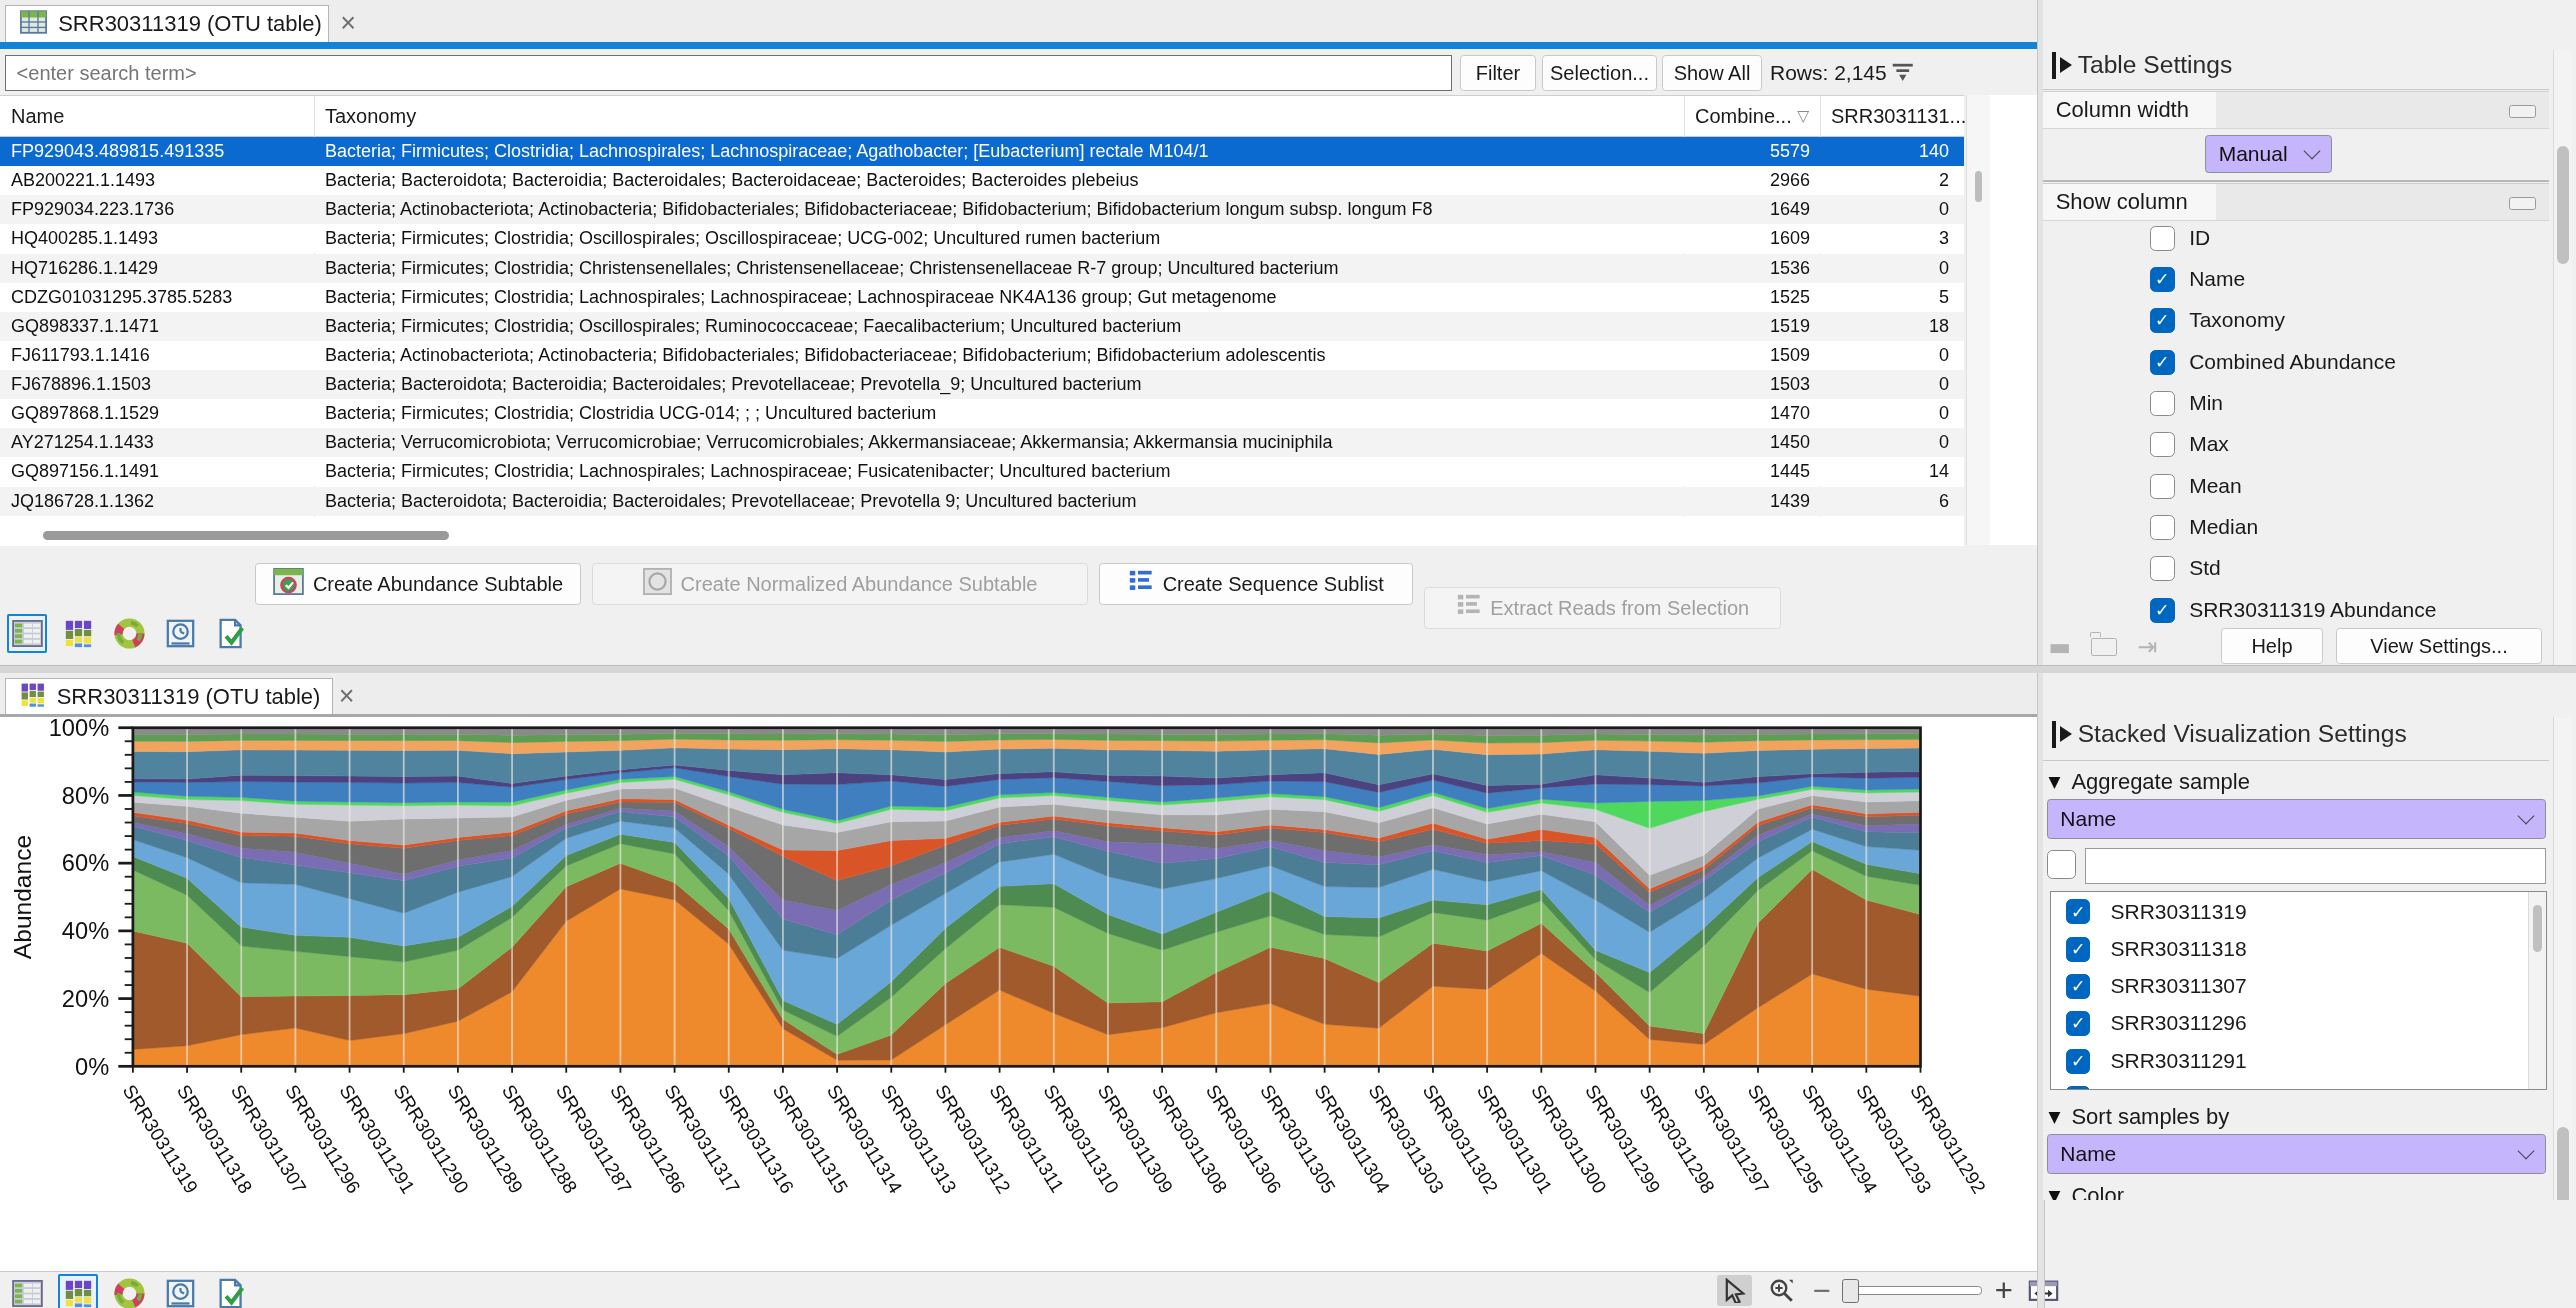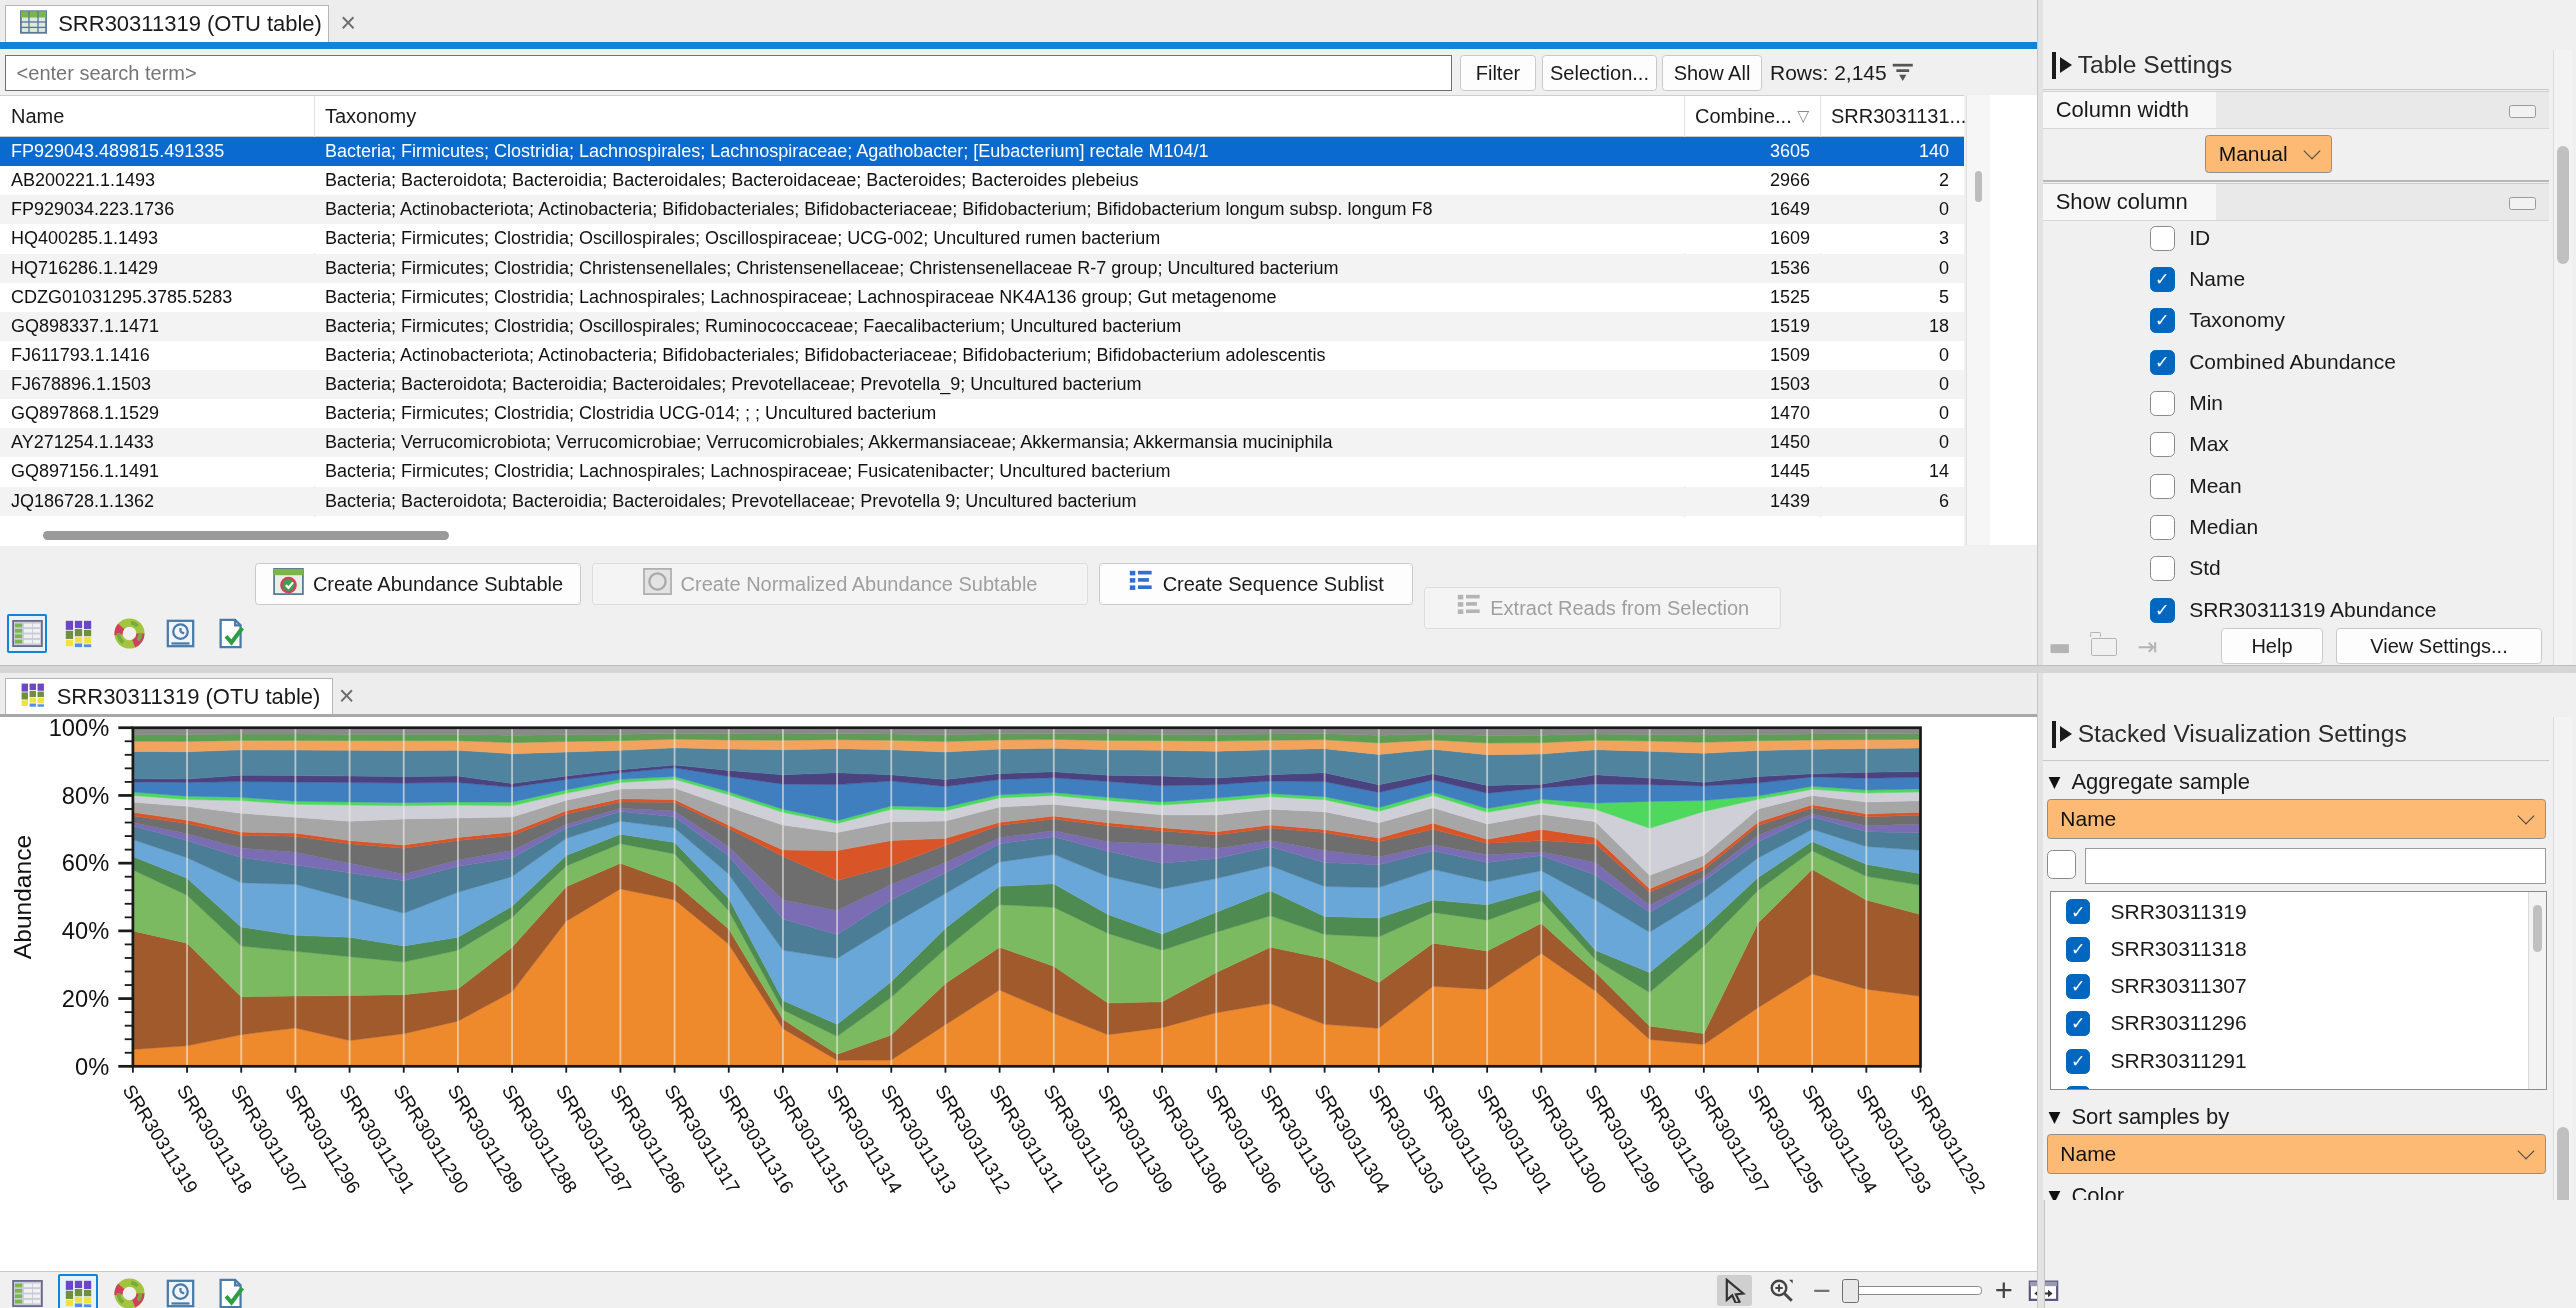--- a/index.html
+++ b/index.html
@@ -12,21 +12,21 @@
   .tablabel{font-size:22px;color:#1a1a1a;white-space:nowrap;}
   .tabclose{font-size:27px;color:#6e6e6e;margin-left:7.3px;line-height:1;cursor:default;}
   .accentline{position:absolute;left:0;top:42px;width:2037px;height:7.3px;background:#1184d8;}
   .grayline{position:absolute;left:0;top:41px;width:2037px;height:2.7px;background:#a8a8a8;}
   
   .btn{position:absolute;background:#fdfdfd;border:0.9px solid #c9c9c9;border-radius:3.6px;font-size:20px;color:#1a1a1a;
        font-family:inherit;display:flex;align-items:center;justify-content:center;gap:9px;box-sizing:border-box;}
   .btn.disabled{color:#9f9f9f;background:#f4f4f4;border-color:#dcdcdc;}
   .search{position:absolute;box-sizing:border-box;border:0.9px solid #707070;font-size:20px;padding:0 11px;color:#111;
           font-family:inherit;background:#fff;}
-  .ddown{position:absolute;background:#fdba74;border:0.9px solid #8f8f8f;border-radius:3.6px;box-sizing:border-box;
+  .ddown{position:absolute;background:#c4b5fd;border:0.9px solid #8f8f8f;border-radius:3.6px;box-sizing:border-box;
          display:flex;align-items:center;justify-content:space-between;padding:0 12.7px;font-size:21px;color:#111;}
   .chev{width:11px;height:11px;border-right:1.8px solid #444;border-bottom:1.8px solid #444;transform:rotate(45deg);margin-top:-5.5px;}
   
   .tablewrap{position:absolute;left:0;top:95px;width:1964px;height:450px;background:#fff;border-top:0.9px solid #cfcfcf;}
   .thead{position:absolute;left:0;top:0;width:1964px;height:40px;background:#fff;border-bottom:0.9px solid #c8c8c8;}
   .th{position:absolute;top:0;height:40px;display:flex;align-items:center;font-size:20px;color:#1a1a1a;white-space:nowrap;}
   .colsep{position:absolute;top:0;width:0.9px;height:421px;background:#e2e2e2;}
   .trow{position:absolute;left:0;width:1964px;height:29px;font-size:18px;color:#111;}
   .trow.odd{background:#f3f3f3;}
   .trow.even{background:#ffffff;}
@@ -121,21 +121,21 @@
         <div class="th" style="left:1695px;"><span>Combine...</span>&nbsp;<span style="color:#8a8a8a;font-size:15.5px;font-family:'DejaVu Sans',sans-serif;">▽</span></div>
         <div class="th" style="left:1831px;">SRR3031131...</div>
       </div>
       <div class="colsep" style="left:314px;"></div>
       <div class="colsep" style="left:1684px;"></div>
       <div class="colsep" style="left:1820px;"></div>
       <div id="t-rows" class="abs" style="left:0;top:41px;width:1964px;height:380px;">
           <div class="trow sel" style="top: 0px;">
             <div class="tcell" style="left:11px;width:296px;">FP929043.489815.491335</div>
             <div class="tcell" style="left:325px;width:1352px;">Bacteria; Firmicutes; Clostridia; Lachnospirales; Lachnospiraceae; Agathobacter; [Eubacterium] rectale M104/1</div>
-            <div class="tcell tnum" style="left:1684px;width:126px;">3605</div>
+            <div class="tcell tnum" style="left:1684px;width:126px;">5579</div>
             <div class="tcell tnum" style="left:1820px;width:129px;">140</div>
           </div>
           <div class="trow even" style="top: 29px;">
             <div class="tcell" style="left:11px;width:296px;">AB200221.1.1493</div>
             <div class="tcell" style="left:325px;width:1352px;">Bacteria; Bacteroidota; Bacteroidia; Bacteroidales; Bacteroidaceae; Bacteroides; Bacteroides plebeius</div>
             <div class="tcell tnum" style="left:1684px;width:126px;">2966</div>
             <div class="tcell tnum" style="left:1820px;width:129px;">2</div>
           </div>
           <div class="trow odd" style="top: 58px;">
             <div class="tcell" style="left:11px;width:296px;">FP929034.223.1736</div>

